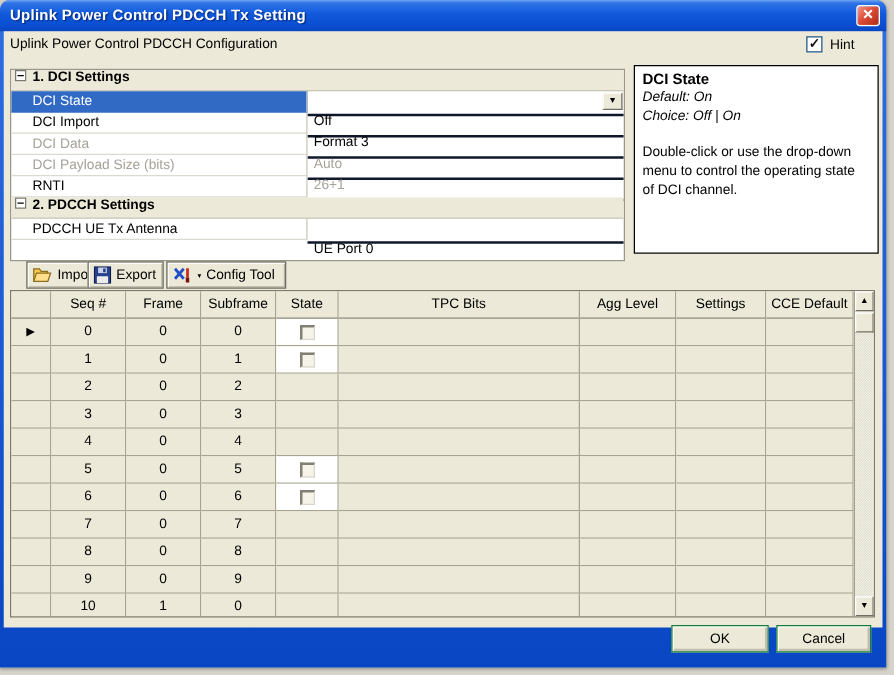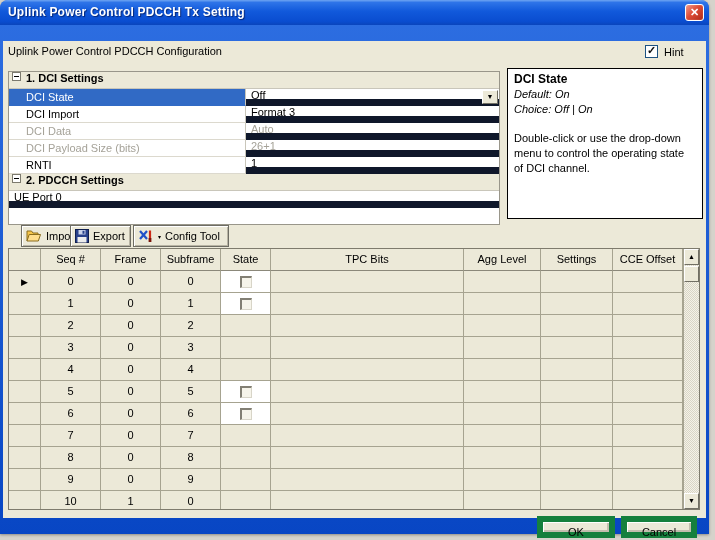--- a/index.html
+++ b/index.html
@@ -31,21 +31,20 @@
   .closebtn {
     position:absolute; right:5px; top:4px; width:19px; height:17px;
     border:1px solid #fff; border-radius:3px;
     background:linear-gradient(135deg,#F1988A 0%,#DD4C36 45%,#AE2A17 100%);
     color:#fff; font-size:11px; font-weight:bold; text-align:center; line-height:15px;
     cursor:pointer; box-shadow:inset 0 0 1px rgba(255,255,255,.6);
   }
   .client {
     position:absolute; left:3px; top:25px; width:703px; height:477px;
     background:#ECE9D8;
-    margin-top:16px;
   }
 
   
   .menulabel { position:absolute; left:5px; top:4px; font-size:11px; color:#000; }
   .hintchk { position:absolute; left:642px; top:4px; height:14px; cursor:default; }
   .cb {
     position:absolute; left:0; top:0; width:13px; height:13px; background:#fff;
     border:1px solid #1D5281; display:inline-block;
   }
   .cb .tick { position:absolute; left:1px; top:-2px; font-size:11px; font-weight:bold; color:#111; }
@@ -67,21 +66,21 @@
   }
   .expbox::before {
     content:""; position:absolute; left:1px; top:3px; width:5px; height:1px; background:#000;
   }
   .pg-name {
     width:237px; flex:none; padding:2px 2px 0 17px;
     border-right:1px solid #C9C6BA; border-bottom:1px solid #DCD9CE;
     white-space:nowrap; overflow:hidden;
   }
   .pg-value {
-    flex:1; padding:0 2px 0 5px; border-bottom:7px solid #0f172a;
+    flex:1; padding:18px 2px 0 5px; border-bottom:2px solid #0f172a;
     position:relative; white-space:nowrap;
   }
   .pg-row.sel .pg-name { background:#316AC5; color:#fff; border-bottom-color:#316AC5; }
   .pg-row.dis .pg-name, .pg-row.dis .pg-value { color:#A5A298; }
   .ddbtn {
     position:absolute; right:1px; top:1px; width:16px; height:14px;
     background:#ECE9D8; border:1px solid; border-color:#fff #716F64 #716F64 #fff;
     font-size:7px; line-height:12px; text-align:center; color:#000; cursor:pointer;
   }
 
@@ -149,21 +148,21 @@
   .sbtn.up { top:0; }
   .sbtn.down { bottom:0; }
   .sthumb {
     position:absolute; left:0; top:17px; width:15px; height:16px; background:#ECE9D8;
     border:1px solid; border-color:#fff #716F64 #716F64 #fff; cursor:pointer;
   }
 
   
   .fbtn {
     position:absolute; top:475px; height:22px; font-size:11px; text-align:center;
-    background:#ECE9D8; border:6px solid #15803d;
+    background:#ECE9D8; border:1px solid #15803d;
     box-shadow:inset 1px 1px 0 #fff, inset -2px -2px 0 #C2BEAE;
     line-height:20px; cursor:pointer;
   }
   .okbtn { left:534px; width:78px; }
   .cancelbtn { left:618px; width:76px; }
 </style>
 </head>
 <body>
 
 <div class="stage">
@@ -210,20 +209,21 @@
           </div>
           <div class="pg-row">
             <div class="pg-name">RNTI</div>
             <div class="pg-value">1</div>
           </div>
           <div class="pg-row pg-group">
             <span class="expbox"></span>
             <span>2. PDCCH Settings</span>
           </div>
           <div class="pg-row">
+            <div class="pg-name">PDCCH UE Tx Antenna</div>
             <div class="pg-value">UE Port 0</div>
           </div>
         </div>
 
       <div class="hintpanel">
         <div class="ht">DCI State</div>
         <div class="hi">Default: On</div>
         <div class="hi">Choice: Off | On</div>
         <div class="hd">Double-click or use the drop-down menu to control the operating state of DCI channel.</div>
       </div>
@@ -260,21 +260,21 @@
       <div class="grid">
         <div class="ghead" id="ghead">
             <div class="gh" style="width: 32px;"></div>
             <div class="gh" style="width: 60px;">Seq #</div>
             <div class="gh" style="width: 60px;">Frame</div>
             <div class="gh" style="width: 60px;">Subframe</div>
             <div class="gh" style="width: 50px;">State</div>
             <div class="gh" style="width: 193px;">TPC Bits</div>
             <div class="gh" style="width: 77px; text-align: center;">Agg Level</div>
             <div class="gh" style="width: 72px;">Settings</div>
-            <div class="gh" style="width: 70px;">CCE Offset</div>
+            <div class="gh" style="width: 70px;">CCE Default</div>
           </div>
         <div class="grows" id="grows">
             <div class="grow">
               <div class="gc" style="width: 32px;"><span class="tri">▶</span></div>
               <div class="gc" style="width: 60px;">0</div>
               <div class="gc" style="width: 60px;">0</div>
               <div class="gc" style="width: 60px;">0</div>
               <div class="gc white" style="width: 50px;">
                 <span class="cbx"></span>
               </div>

